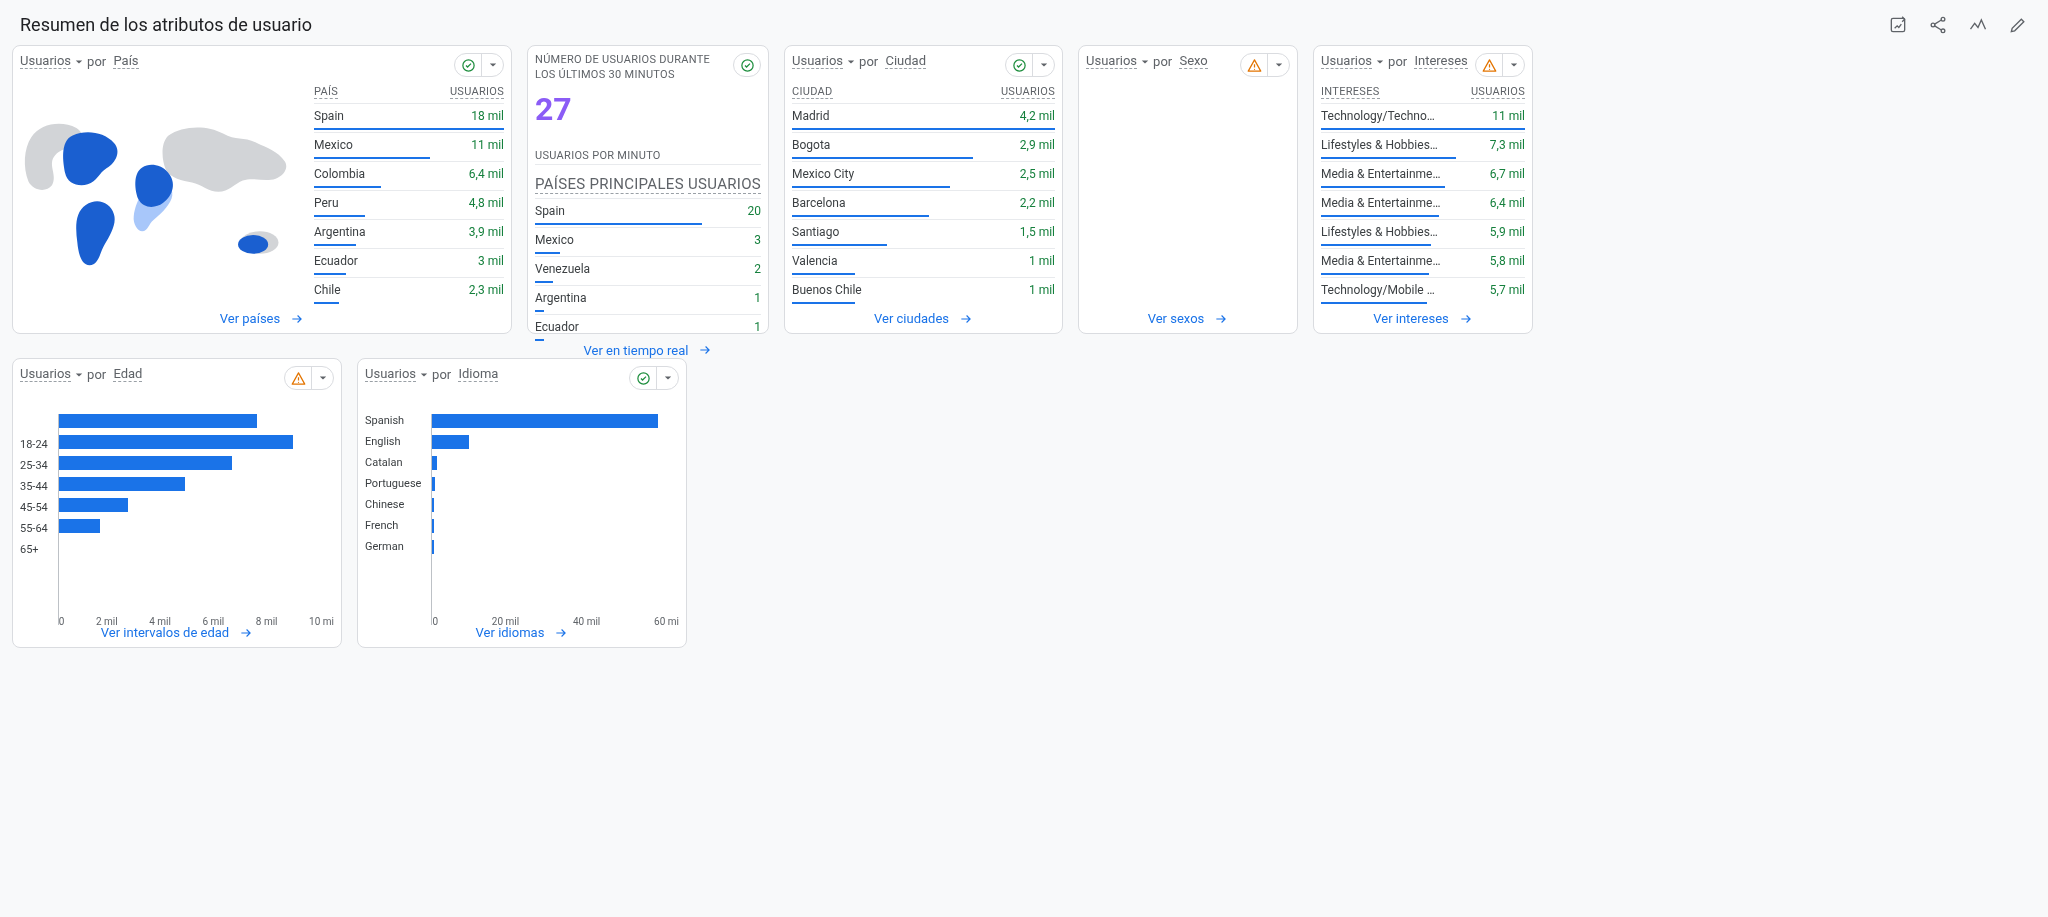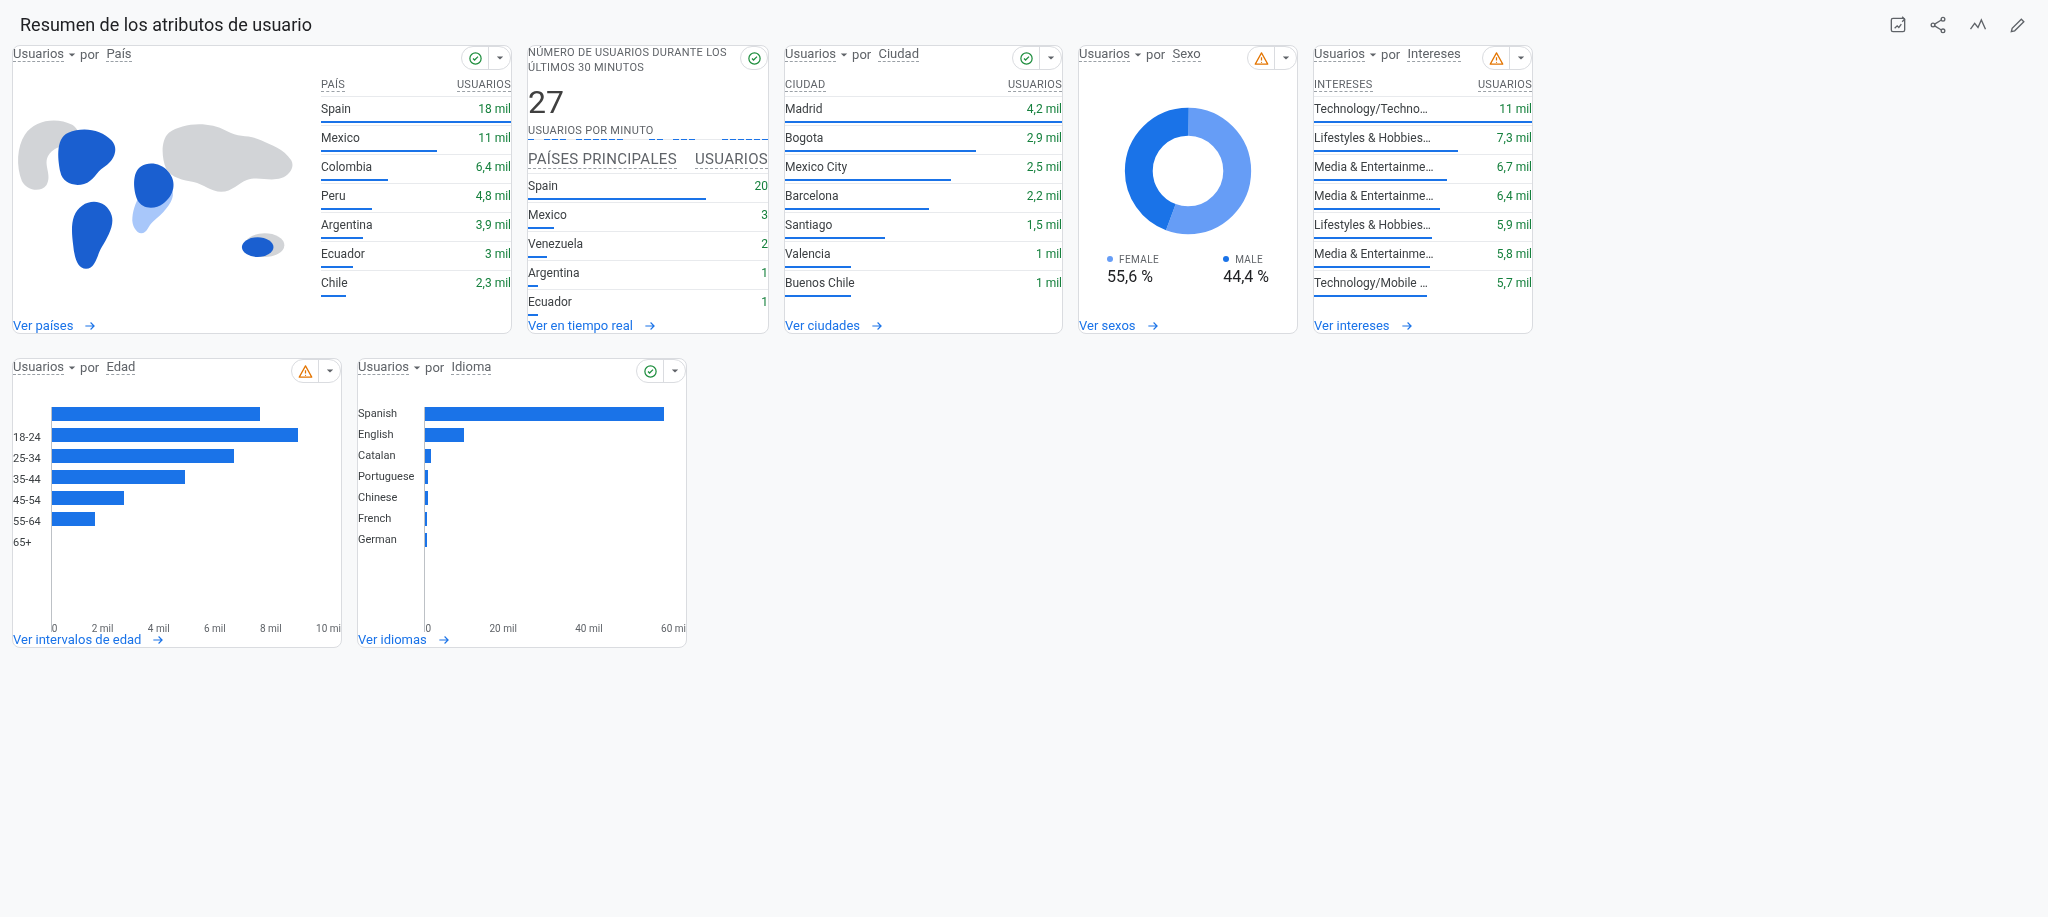--- a/index.html
+++ b/index.html
@@ -5,21 +5,21 @@
   *{box-sizing:border-box}
   html,body{margin:0;padding:0;font-family:Roboto,"Helvetica Neue",Arial,sans-serif;background:#f8f9fa;color:#3c4043}
   .page{padding:14px 12px}
   .page-header{display:flex;align-items:center;justify-content:space-between;padding:0 8px 10px 8px}
   .page-title{font-size:18px;font-weight:400;color:#202124}
   .header-actions{display:flex;gap:20px;align-items:center}
   .hicon{width:20px;height:20px;color:#5f6368;cursor:pointer;display:inline-flex;align-items:center;justify-content:center}
   .hicon svg{width:20px;height:20px;fill:none;stroke:currentColor;stroke-width:1.6}
 
   .cards-row{display:flex;gap:15px;flex-wrap:wrap;margin-bottom:24px}
-  .card{background:#fff;border:1px solid #dadce0;border-radius:8px;padding:0;display:flex;flex-direction:column}
+  .card{background:#fff;border:1px solid #dadce0;border-radius:8px;padding:7px;display:flex;flex-direction:column}
   .card.c1{width:500px;height:289px}
   .card.c2{width:242px;height:289px}
   .card.c3{width:279px;height:289px}
   .card.c4{width:220px;height:289px}
   .card.c5{width:220px;height:289px}
   .card.c6{width:330px;height:290px}
   .card.c7{width:330px;height:290px}
 
   .card-header{display:flex;justify-content:space-between;align-items:flex-start;margin-bottom:4px}
   .metric-title{font-size:13px;color:#5f6368;display:flex;align-items:center;gap:2px}
@@ -40,26 +40,26 @@
   .tbl{flex:0 0 190px;display:flex;flex-direction:column;font-size:12px;color:#5f6368}
   .tbl-head{display:flex;justify-content:space-between;text-transform:uppercase;letter-spacing:.3px;font-size:11px;color:#5f6368;padding:4px 0 4px 0}
   .tbl-head span{border-bottom:1px dashed #9aa0a6}
   .tbl-row{display:flex;justify-content:space-between;border-top:1px solid #e8eaed;padding:5px 0 9px 0;position:relative}
   .tbl-row .bar{position:absolute;left:0;bottom:2px;height:2px;background:#1a73e8}
   .tbl-row .l{color:#3c4043}
   .tbl-row .r{color:#15803d}
 
   .tbl-full{display:flex;flex-direction:column;font-size:12px;color:#5f6368;flex:1;min-height:0}
 
-  .card-footer{display:flex;justify-content:flex-start;margin-top:auto}
+  .card-footer{display:flex;justify-content:center;margin-top:auto}
   .footer-link{color:#1a73e8;font-size:13px;display:flex;align-items:center;gap:10px;cursor:pointer}
   .footer-link svg{width:14px;height:14px;stroke:#1a73e8;fill:none;stroke-width:2}
 
   .rt-title{font-size:11px;color:#5f6368;text-transform:uppercase;letter-spacing:.3px;line-height:1.35;margin-bottom:6px}
-  .rt-value{font-size:32px;font-weight:400;color:#404040;line-height:1;margin-bottom:6px}
+  .rt-value{font-size:32px;font-weight:700;color:#8b5cf6;line-height:1;margin-bottom:24px}
   .spark{height:42px;display:flex;align-items:flex-end;gap:2px;border-bottom:1px solid #e8eaed;margin-bottom:6px}
   .spark .b{flex:1;background:#1a73e8}
   .smallcap{font-size:11px;color:#5f6368;text-transform:uppercase;letter-spacing:.3px;margin-bottom:2px}
 
   .donut-wrap{flex:1;display:flex;flex-direction:column;align-items:center;justify-content:center;gap:12px}
   .legend{display:flex;justify-content:space-around;width:100%;gap:8px}
   .lg-item{text-align:left}
   .lg-dot{width:6px;height:6px;border-radius:50%;display:inline-block;vertical-align:middle;margin-right:6px}
   .lg-label{font-size:10px;text-transform:uppercase;letter-spacing:.4px;color:#5f6368}
   .lg-val{font-size:16px;color:#202124;font-weight:400}
@@ -387,36 +387,20 @@
                 <circle cx="12" cy="18" r="1" fill="#e37400"></circle>
               </svg>
             </span>
           <span class="chip-arrow">
               <svg viewBox="0 0 10 10">
                 <path d="M1 3l4 4 4-4z"></path>
               </svg>
             </span>
         </div>
       </div>
-      <div class="donut-wrap">
-        <svg width="130" height="130" viewBox="0 0 42 42">
-          <circle cx="21" cy="21" r="15.9" fill="none" stroke="#669df6" stroke-width="9" stroke-dasharray="55.6 44.4" stroke-dashoffset="25"></circle>
-          <circle cx="21" cy="21" r="15.9" fill="none" stroke="#1a73e8" stroke-width="9" stroke-dasharray="44.4 55.6" stroke-dashoffset="69.4"></circle>
-        </svg>
-        <div class="legend">
-          <div class="lg-item">
-            <div><span class="lg-dot" style="background:#669df6"></span><span class="lg-label">FEMALE</span></div>
-            <div class="lg-val">55,6 %</div>
-          </div>
-          <div class="lg-item">
-            <div><span class="lg-dot" style="background:#1a73e8"></span><span class="lg-label">MALE</span></div>
-            <div class="lg-val">44,4 %</div>
-          </div>
-        </div>
-      </div>
       <div class="card-footer">
           <div class="footer-link">
             <span>Ver sexos</span>
             <svg viewBox="0 0 24 24">
               <path d="M4 12h15M13 6l6 6-6 6"></path>
             </svg>
           </div>
         </div>
     </div>
 

